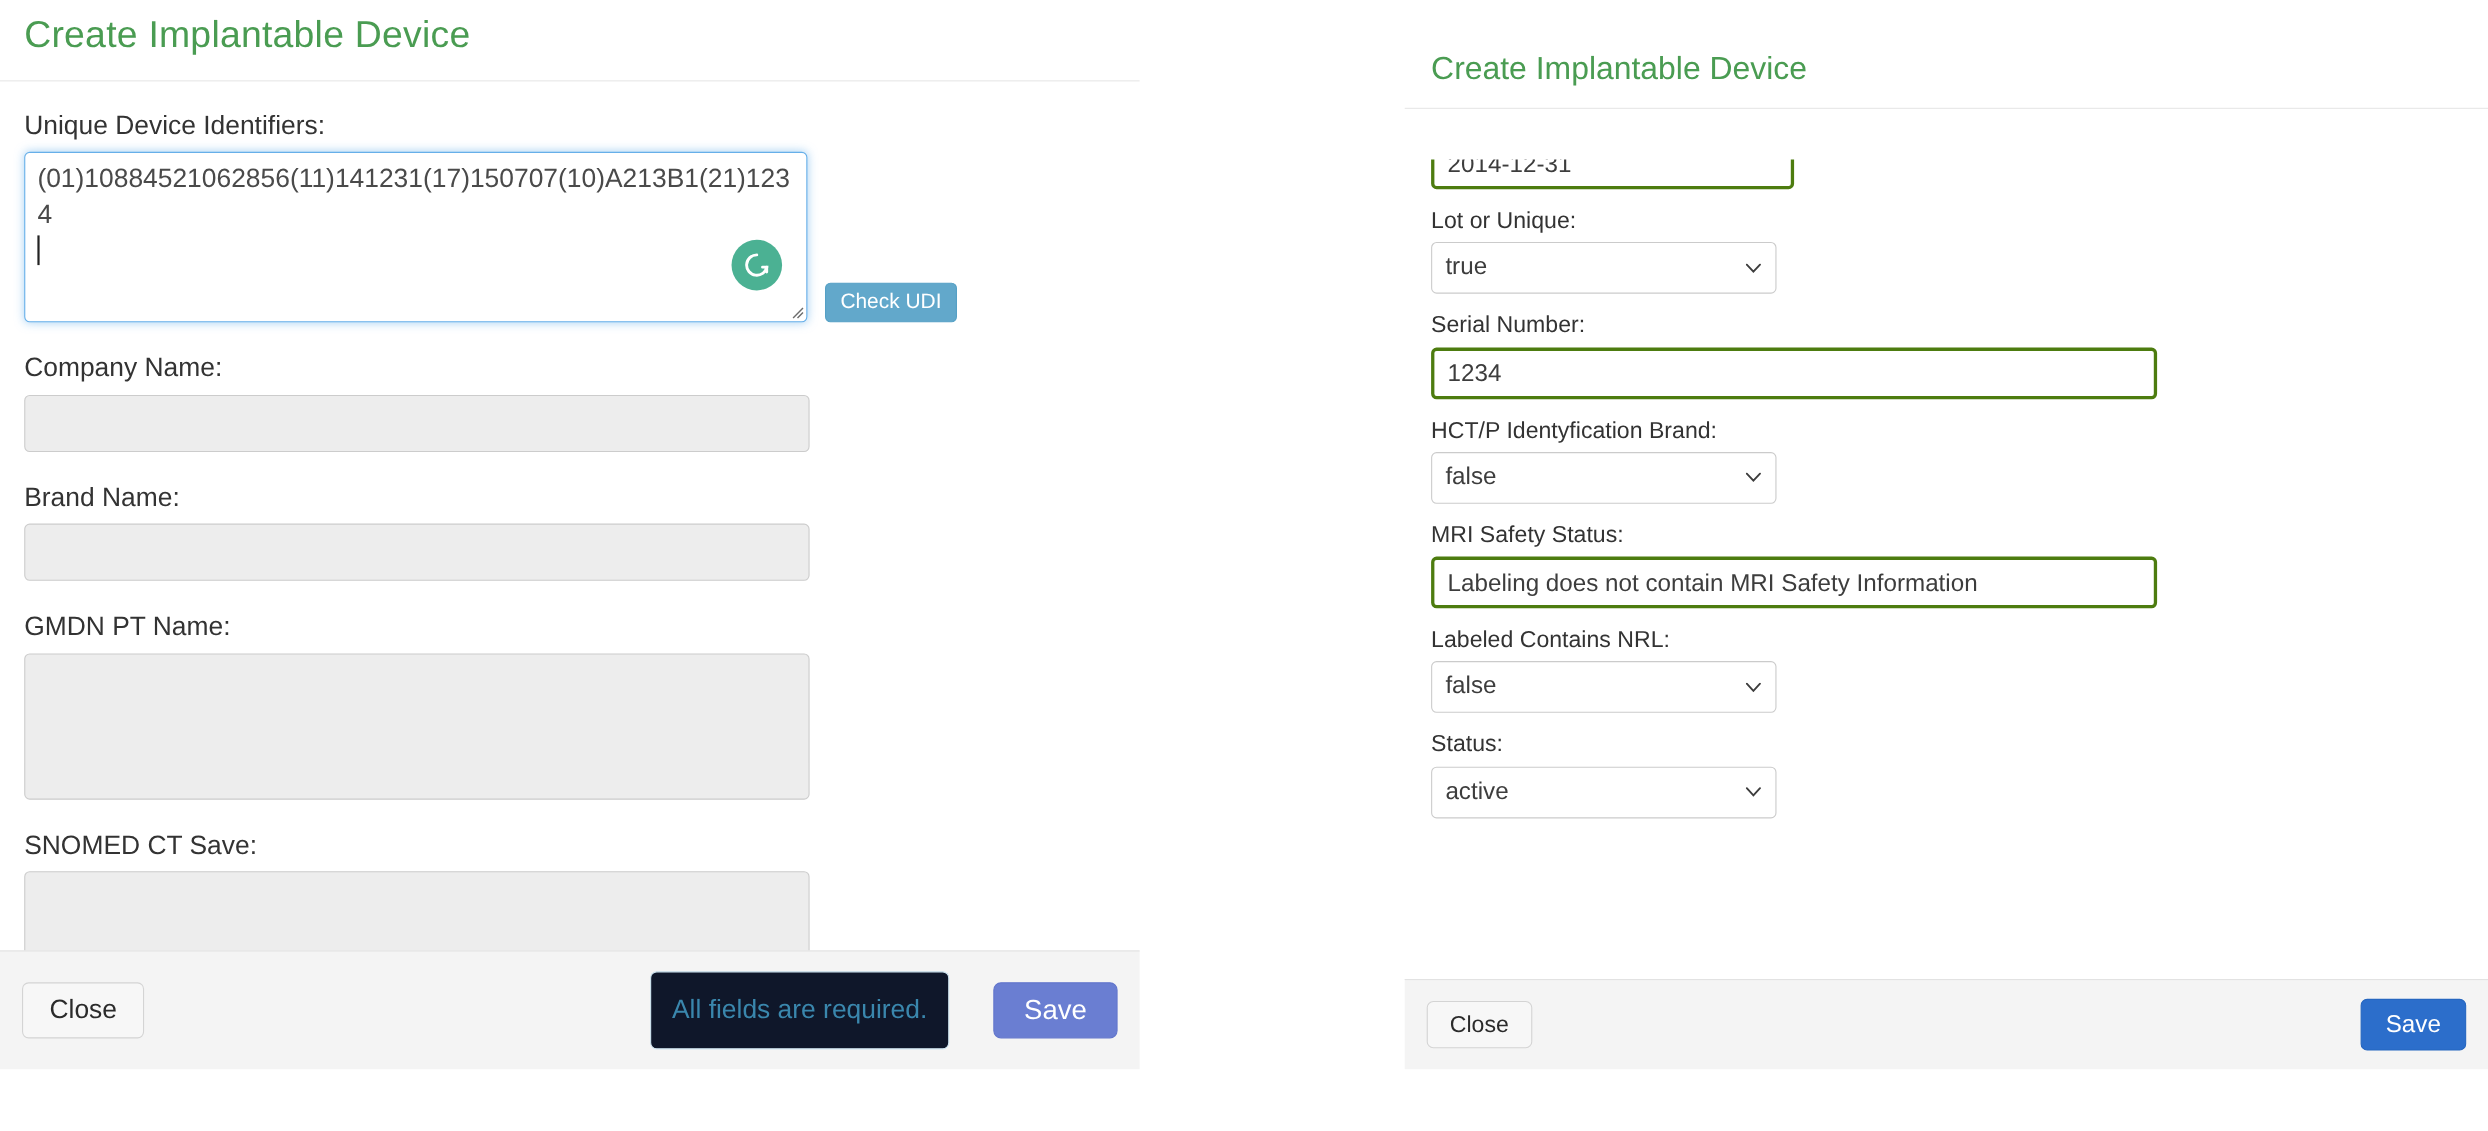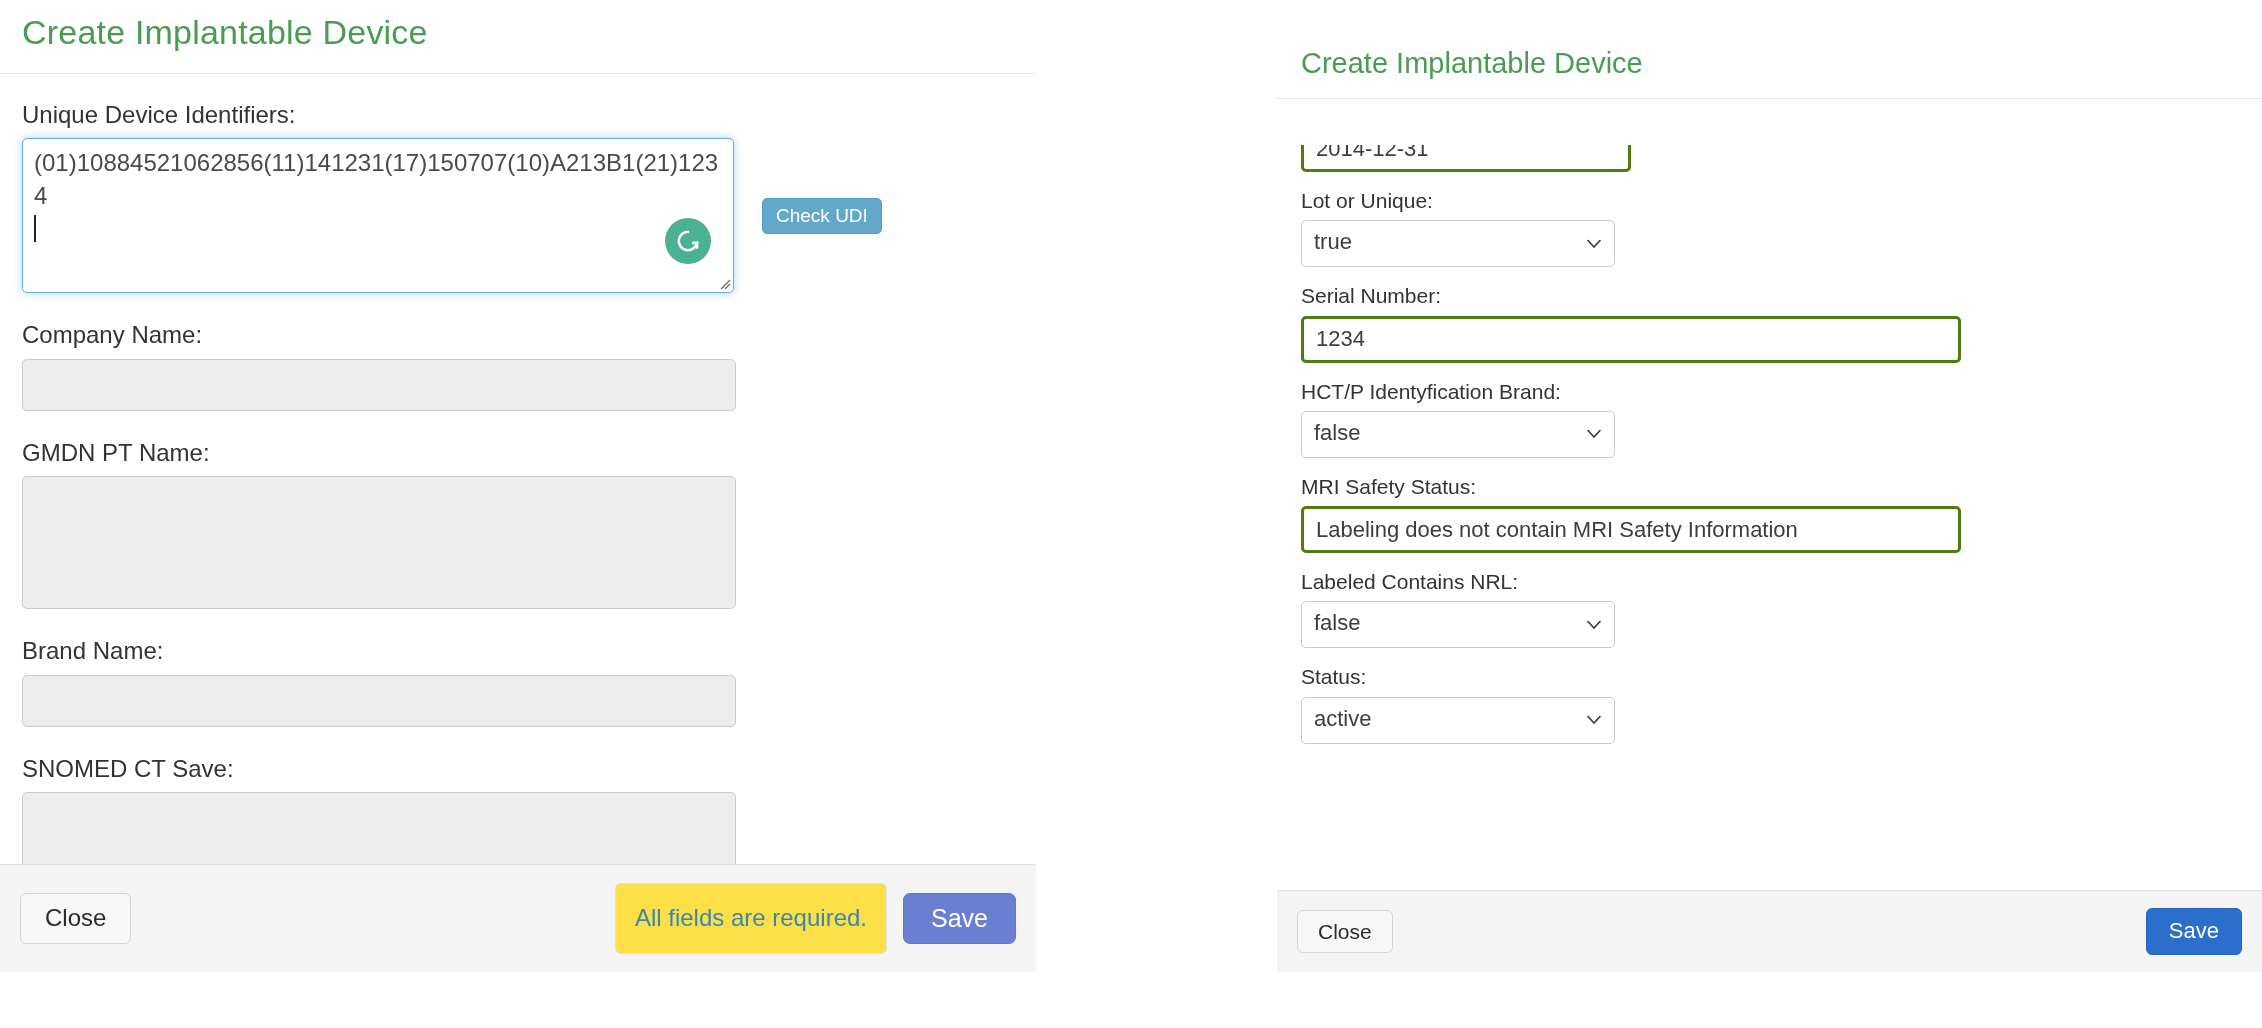--- a/index.html
+++ b/index.html
@@ -50,22 +50,22 @@
     color: #333333;
     line-height: 1.35;
     margin: 0 0 7px 0;
     display: block;
     font-weight: 400;
   }
   .fld-group { margin-bottom: 26px; }
 
   .udi-row {
     display: flex;
-    align-items: center;
-    gap: 28px;
+    align-items: flex-end;
+    gap: 16px;
   }
   .udi-textarea {
     position: relative;
     width: 712px;
     height: 155px;
     border: 1px solid #66afe9;
     border-radius: 5px;
     background: #ffffff;
     box-shadow: 0 0 9px rgba(102,175,233,.55);
     padding: 8px 11px;
@@ -161,27 +161,27 @@
     border-radius: 6px;
     font-size: 24px;
     color: #2b2b2b;
     padding: 11px 24px;
     font-family: "Liberation Sans", sans-serif;
     cursor: pointer;
     line-height: 1.1;
   }
   .spacer { flex: 1 1 auto; }
   .alert-info {
-    background: #fde047;
+    background: #0f172a;
     border: 1px solid #cfe6f2;
     border-radius: 6px;
     color: #3a87ad;
     font-size: 24px;
     padding: 21px 19px;
-    margin-right: 16px;
+    margin-right: 40px;
     line-height: 1.1;
   }
   .btn-save-left {
     background: #6a7ed2;
     border: 1px solid #6276cc;
     border-radius: 7px;
     color: #ffffff;
     font-size: 25px;
     padding: 11px 27px;
     font-family: "Liberation Sans", sans-serif;
@@ -325,27 +325,27 @@
           <button class="btn-checkudi">Check UDI</button>
         </div>
       </div>
 
       <div class="fld-group">
         <label class="field-label">Company Name:</label>
         <input class="input-disabled" disabled="" value="" style="">
       </div>
 
       <div class="fld-group">
+        <label class="field-label">Brand Name:</label>
+        <input class="input-disabled" disabled="" value="" style="">
+      </div>
+
+      <div class="fld-group">
         <label class="field-label">GMDN PT Name:</label>
         <textarea class="textarea-disabled" disabled="" style=""></textarea>
-      </div>
-
-      <div class="fld-group">
-        <label class="field-label">Brand Name:</label>
-        <input class="input-disabled" disabled="" value="" style="">
       </div>
 
       <div class="fld-group">
         <label class="field-label">SNOMED CT Save:</label>
         <textarea class="textarea-disabled" disabled="" style=""></textarea>
       </div>
 
     </div>
 
     <div class="modal-footer">

